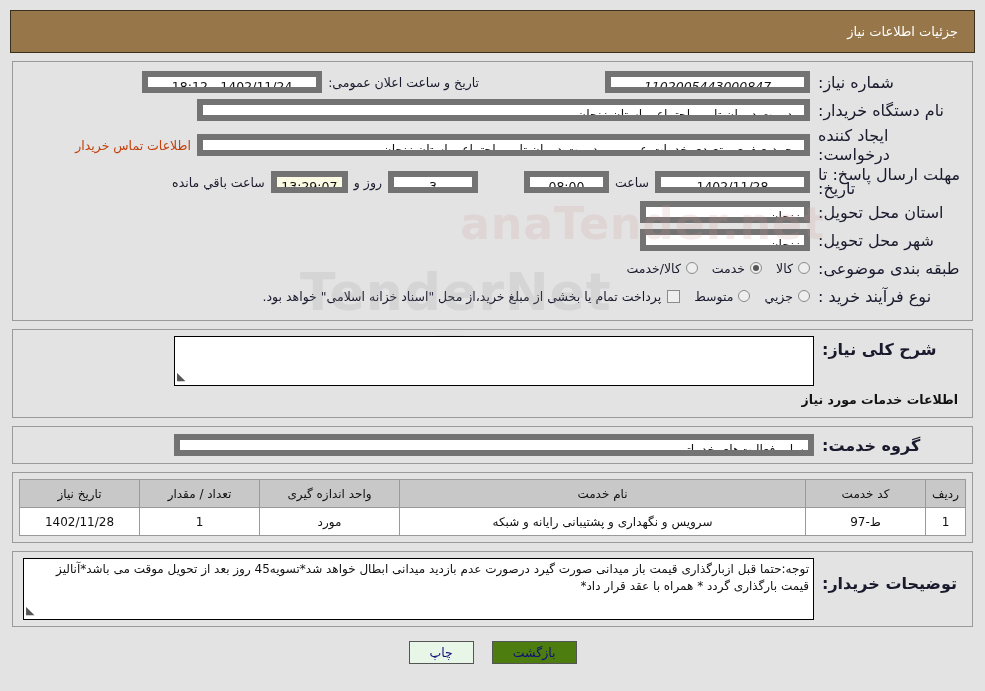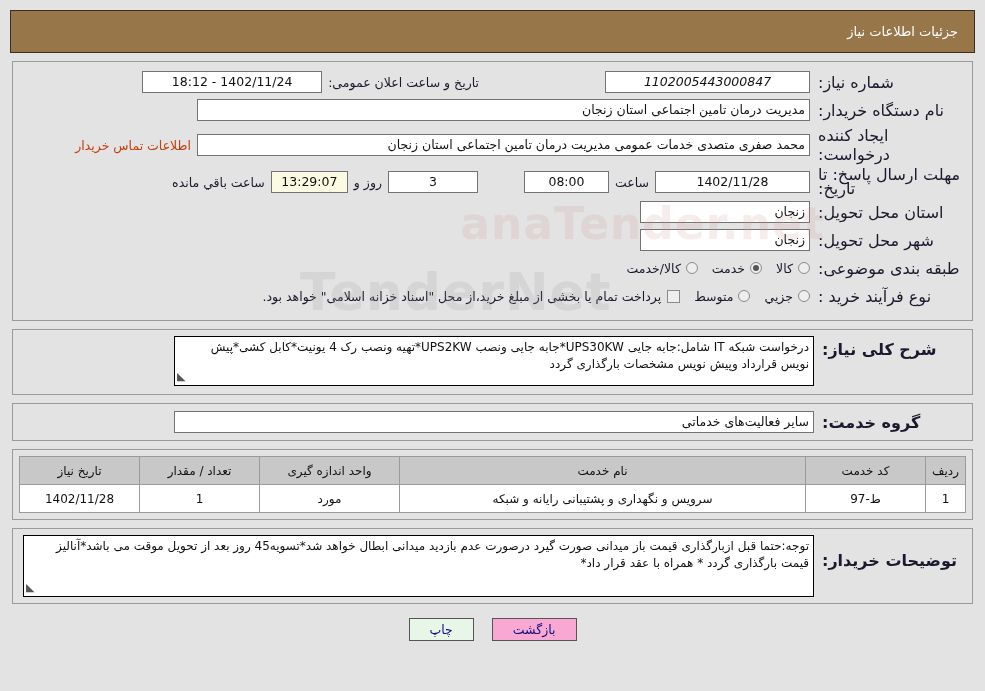--- a/index.html
+++ b/index.html
@@ -52,21 +52,21 @@
     font-size: 16px;
     color: #1a1a2e;
     text-align: left;
     padding-left: 8px;
     flex: 0 0 auto;
   }
   .lbl.w150 { width: 152px; text-align: left; }
   .lbl.w150.two { line-height: 14px; }
   .fld {
     background: #ffffff;
-    border: 1px solid #737373;
+    border: 6px solid #737373;
     height: 22px;
     line-height: 20px;
     font-size: 12.5px;
     color: #111;
     padding: 0 4px;
     text-align: center;
     white-space: nowrap;
     overflow: hidden;
   }
   .fld.rightish { text-align: right; }
@@ -177,21 +177,21 @@
     margin-top: 14px;
   }
   .btn {
     border: 1px solid #555;
     font-size: 12.5px;
     padding: 3px 20px;
     color: #10107a;
     cursor: pointer;
     font-family: inherit;
   }
-  .btn.back { background: #f9a8d4; }
+  .btn.back { background: #4d7c0f; }
   .btn.print { background: #e8f6e8; }
 
   
   .wm {
     position: absolute;
     pointer-events: none;
     user-select: none;
     font-weight: bold;
     color: rgba(150,150,150,0.18);
     letter-spacing: 1px;
@@ -284,24 +284,24 @@
       <span class="chk"></span>
       <span class="radio-label">پرداخت تمام یا بخشی از مبلغ خرید،از محل "اسناد خزانه اسلامی" خواهد بود.</span>
     </div>
 
   </div>
 
   <div class="panel tight">
     <div class="frow" style="align-items:flex-start;margin-bottom:2px;">
       <span class="lbl" style="width:148px;font-weight:bold;padding-top:4px;">شرح کلی نیاز:</span>
       <div class="tarea" style="width:640px;height:50px;">
-        <span>درخواست شبکه IT شامل:جابه جایی UPS30KW*جابه جایی ونصب UPS2KW*تهیه ونصب رک 4 یونیت*کابل کشی*پیش نویس قرارداد وپیش نویس  مشخصات بارگذاری گردد</span>
         <span class="grip">◢</span>
       </div>
     </div>
+    <div class="section-head">اطلاعات خدمات مورد نیاز</div>
   </div>
 
   <div class="panel tight">
     <div class="frow" style="margin-bottom:0;">
       <span class="lbl" style="width:148px;font-weight:bold;">گروه خدمت:</span>
       <div class="fld rightish" style="width:640px;">سایر فعالیت‌های خدماتی</div>
     </div>
   </div>
 
   <div class="panel tight" style="padding:6px;">

